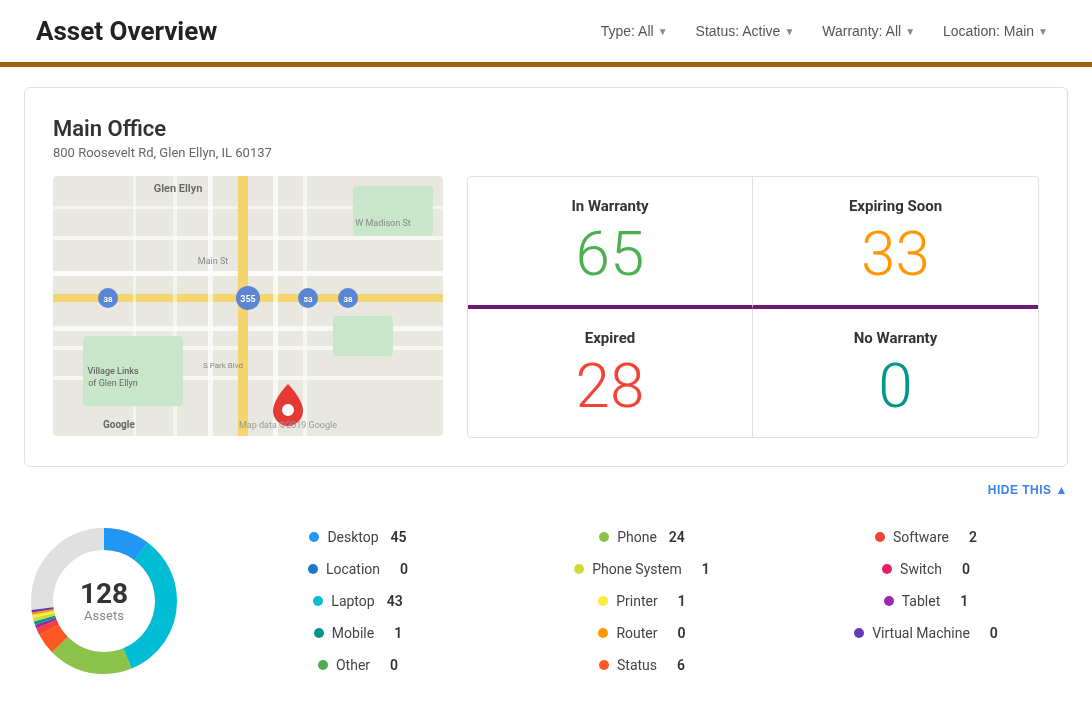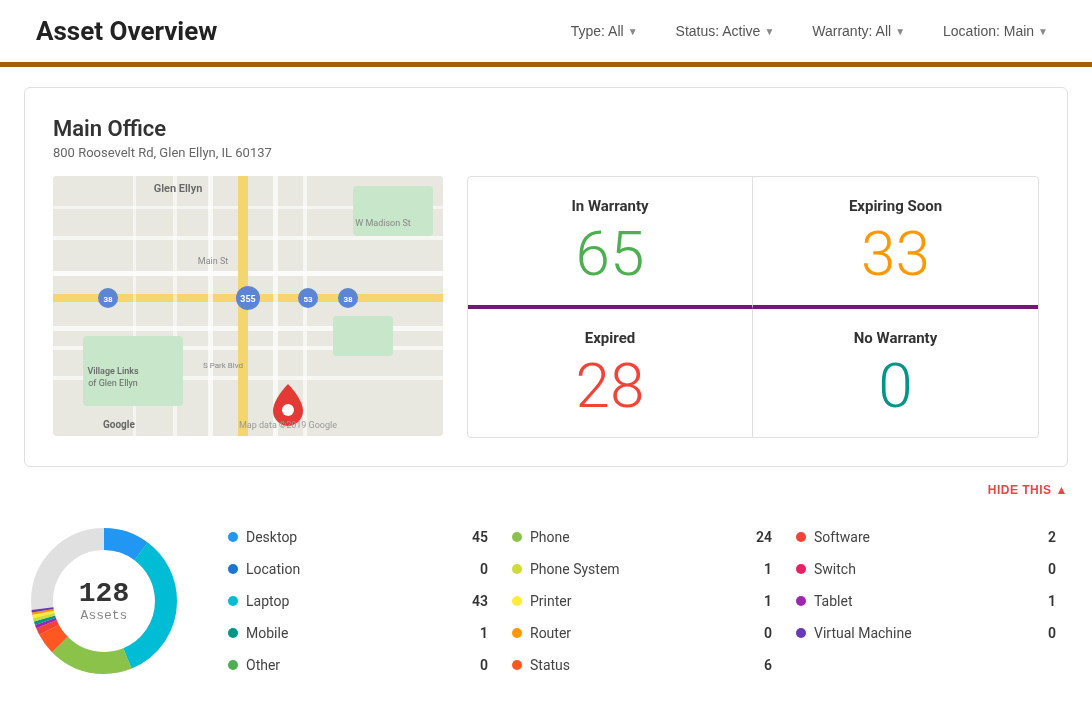--- a/index.html
+++ b/index.html
@@ -3,21 +3,21 @@
   <meta charset="utf-8">
   <style>
     * { box-sizing: border-box; margin: 0; padding: 0; }
     body { font-family: -apple-system, BlinkMacSystemFont, 'Segoe UI', Roboto, sans-serif; background: #f5f5f5; color: #333; font-size: 14px; }
     
     .page-wrapper { background: #fff; max-width: 1092px; margin: 0 auto; min-height: 724px; }
     
     
     .header { display: flex; align-items: center; justify-content: space-between; padding: 16px 36px; border-bottom: 5px solid #a16207; }
     .header-title { font-size: 26px; font-weight: 700; color: #222; }
-    .header-filters { display: flex; gap: 22px; align-items: center; }
+    .header-filters { display: flex; gap: 12px; align-items: center; }
     .filter-btn { background: none; border: none; cursor: pointer; font-size: 14px; color: #555; padding: 4px 8px; display: flex; align-items: center; gap: 4px; }
     .filter-caret { font-size: 10px; color: #888; }
     
     
     .main { padding: 20px 24px; }
     
     
     .location-card { background: #fff; border: 1px solid #e0e0e0; border-radius: 6px; padding: 28px; margin-bottom: 16px; }
     .location-name { font-size: 22px; font-weight: 600; margin-bottom: 4px; }
     .location-address { font-size: 13px; color: #666; margin-bottom: 16px; }
@@ -37,34 +37,34 @@
     .warranty-cell:nth-child(3), .warranty-cell:nth-child(4) { border-bottom: none; }
     .warranty-label { font-size: 15px; font-weight: 700; color: #333; margin-bottom: 8px; }
     .warranty-value { font-size: 62px; font-weight: 300; line-height: 1; }
     .warranty-value.green { color: #4caf50; }
     .warranty-value.orange { color: #ff9800; }
     .warranty-value.red { color: #f44336; }
     .warranty-value.teal { color: #009688; }
     
     
     .hide-btn-row { display: flex; justify-content: flex-end; margin-bottom: 16px; }
-    .hide-btn { background: none; border: none; cursor: pointer; font-size: 12px; font-weight: 600; color: #ef4444; letter-spacing: 0.5px; display: flex; align-items: center; gap: 4px; text-transform: uppercase; }
+    .hide-btn { background: none; border: none; cursor: pointer; font-size: 12px; font-weight: 600; color: #3b82f6; letter-spacing: 0.5px; display: flex; align-items: center; gap: 4px; text-transform: uppercase; }
     
     
     .assets-section { display: flex; gap: 32px; align-items: center; padding: 8px 0; }
     
     
     .donut-container { width: 160px; height: 160px; position: relative; flex-shrink: 0; }
-    .donut-center { position: absolute; top: 50%; left: 50%; transform: translate(-50%, -50%); text-align: center; font-family: Liberation Mono, monospace; }
+    .donut-center { position: absolute; top: 50%; left: 50%; transform: translate(-50%, -50%); text-align: center; }
     .donut-number { font-size: 28px; font-weight: 700; color: #333; line-height: 1; }
     .donut-label { font-size: 13px; color: #888; }
     
     
     .asset-legend { flex: 1; display: grid; grid-template-columns: 1fr 1fr 1fr; gap: 0; }
-    .asset-col { display: flex; flex-direction: column; gap: 0; }
+    .asset-col { display: flex; flex-direction: column; gap: 0; align-items: center; }
     .asset-row { display: flex; align-items: center; padding: 8px 12px; gap: 8px; }
     .asset-dot { width: 10px; height: 10px; border-radius: 50%; flex-shrink: 0; }
     .asset-name { flex: 1; color: #444; font-size: 14px; }
     .asset-count { font-weight: 600; color: #333; font-size: 14px; min-width: 20px; text-align: right; }
   </style>
 </head>
 <body>
 
 <div class="page-wrapper">
 

